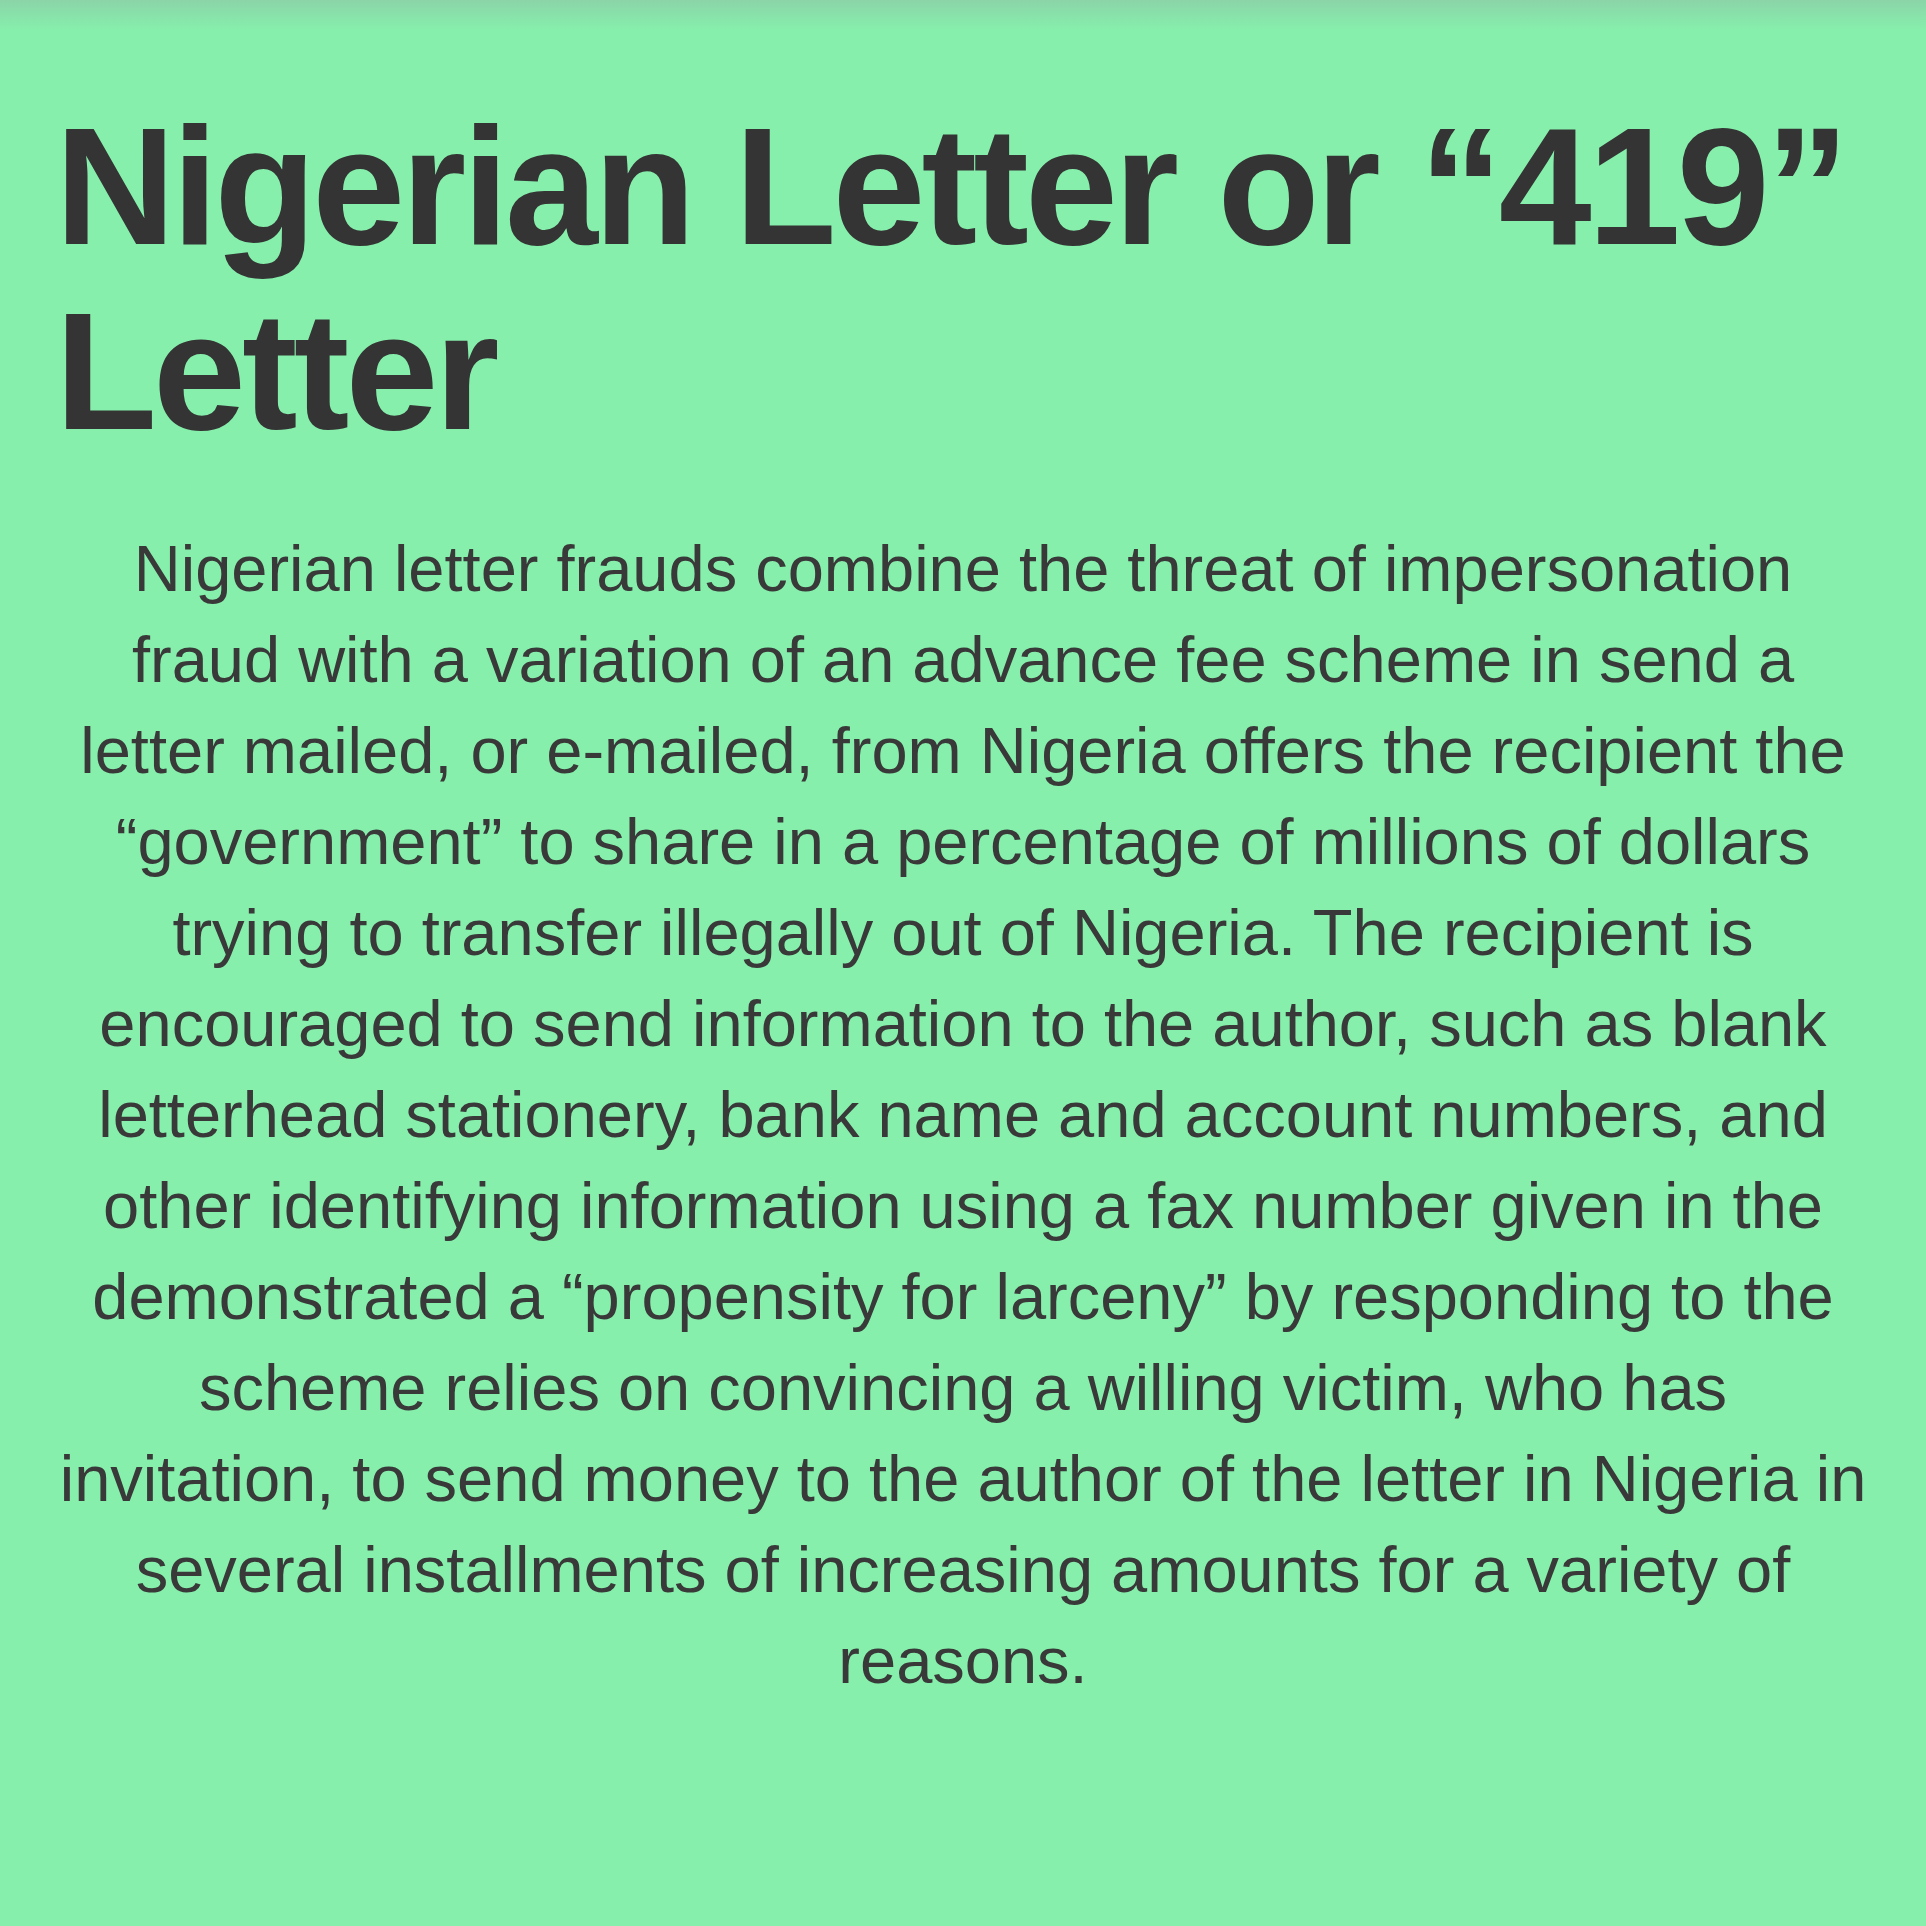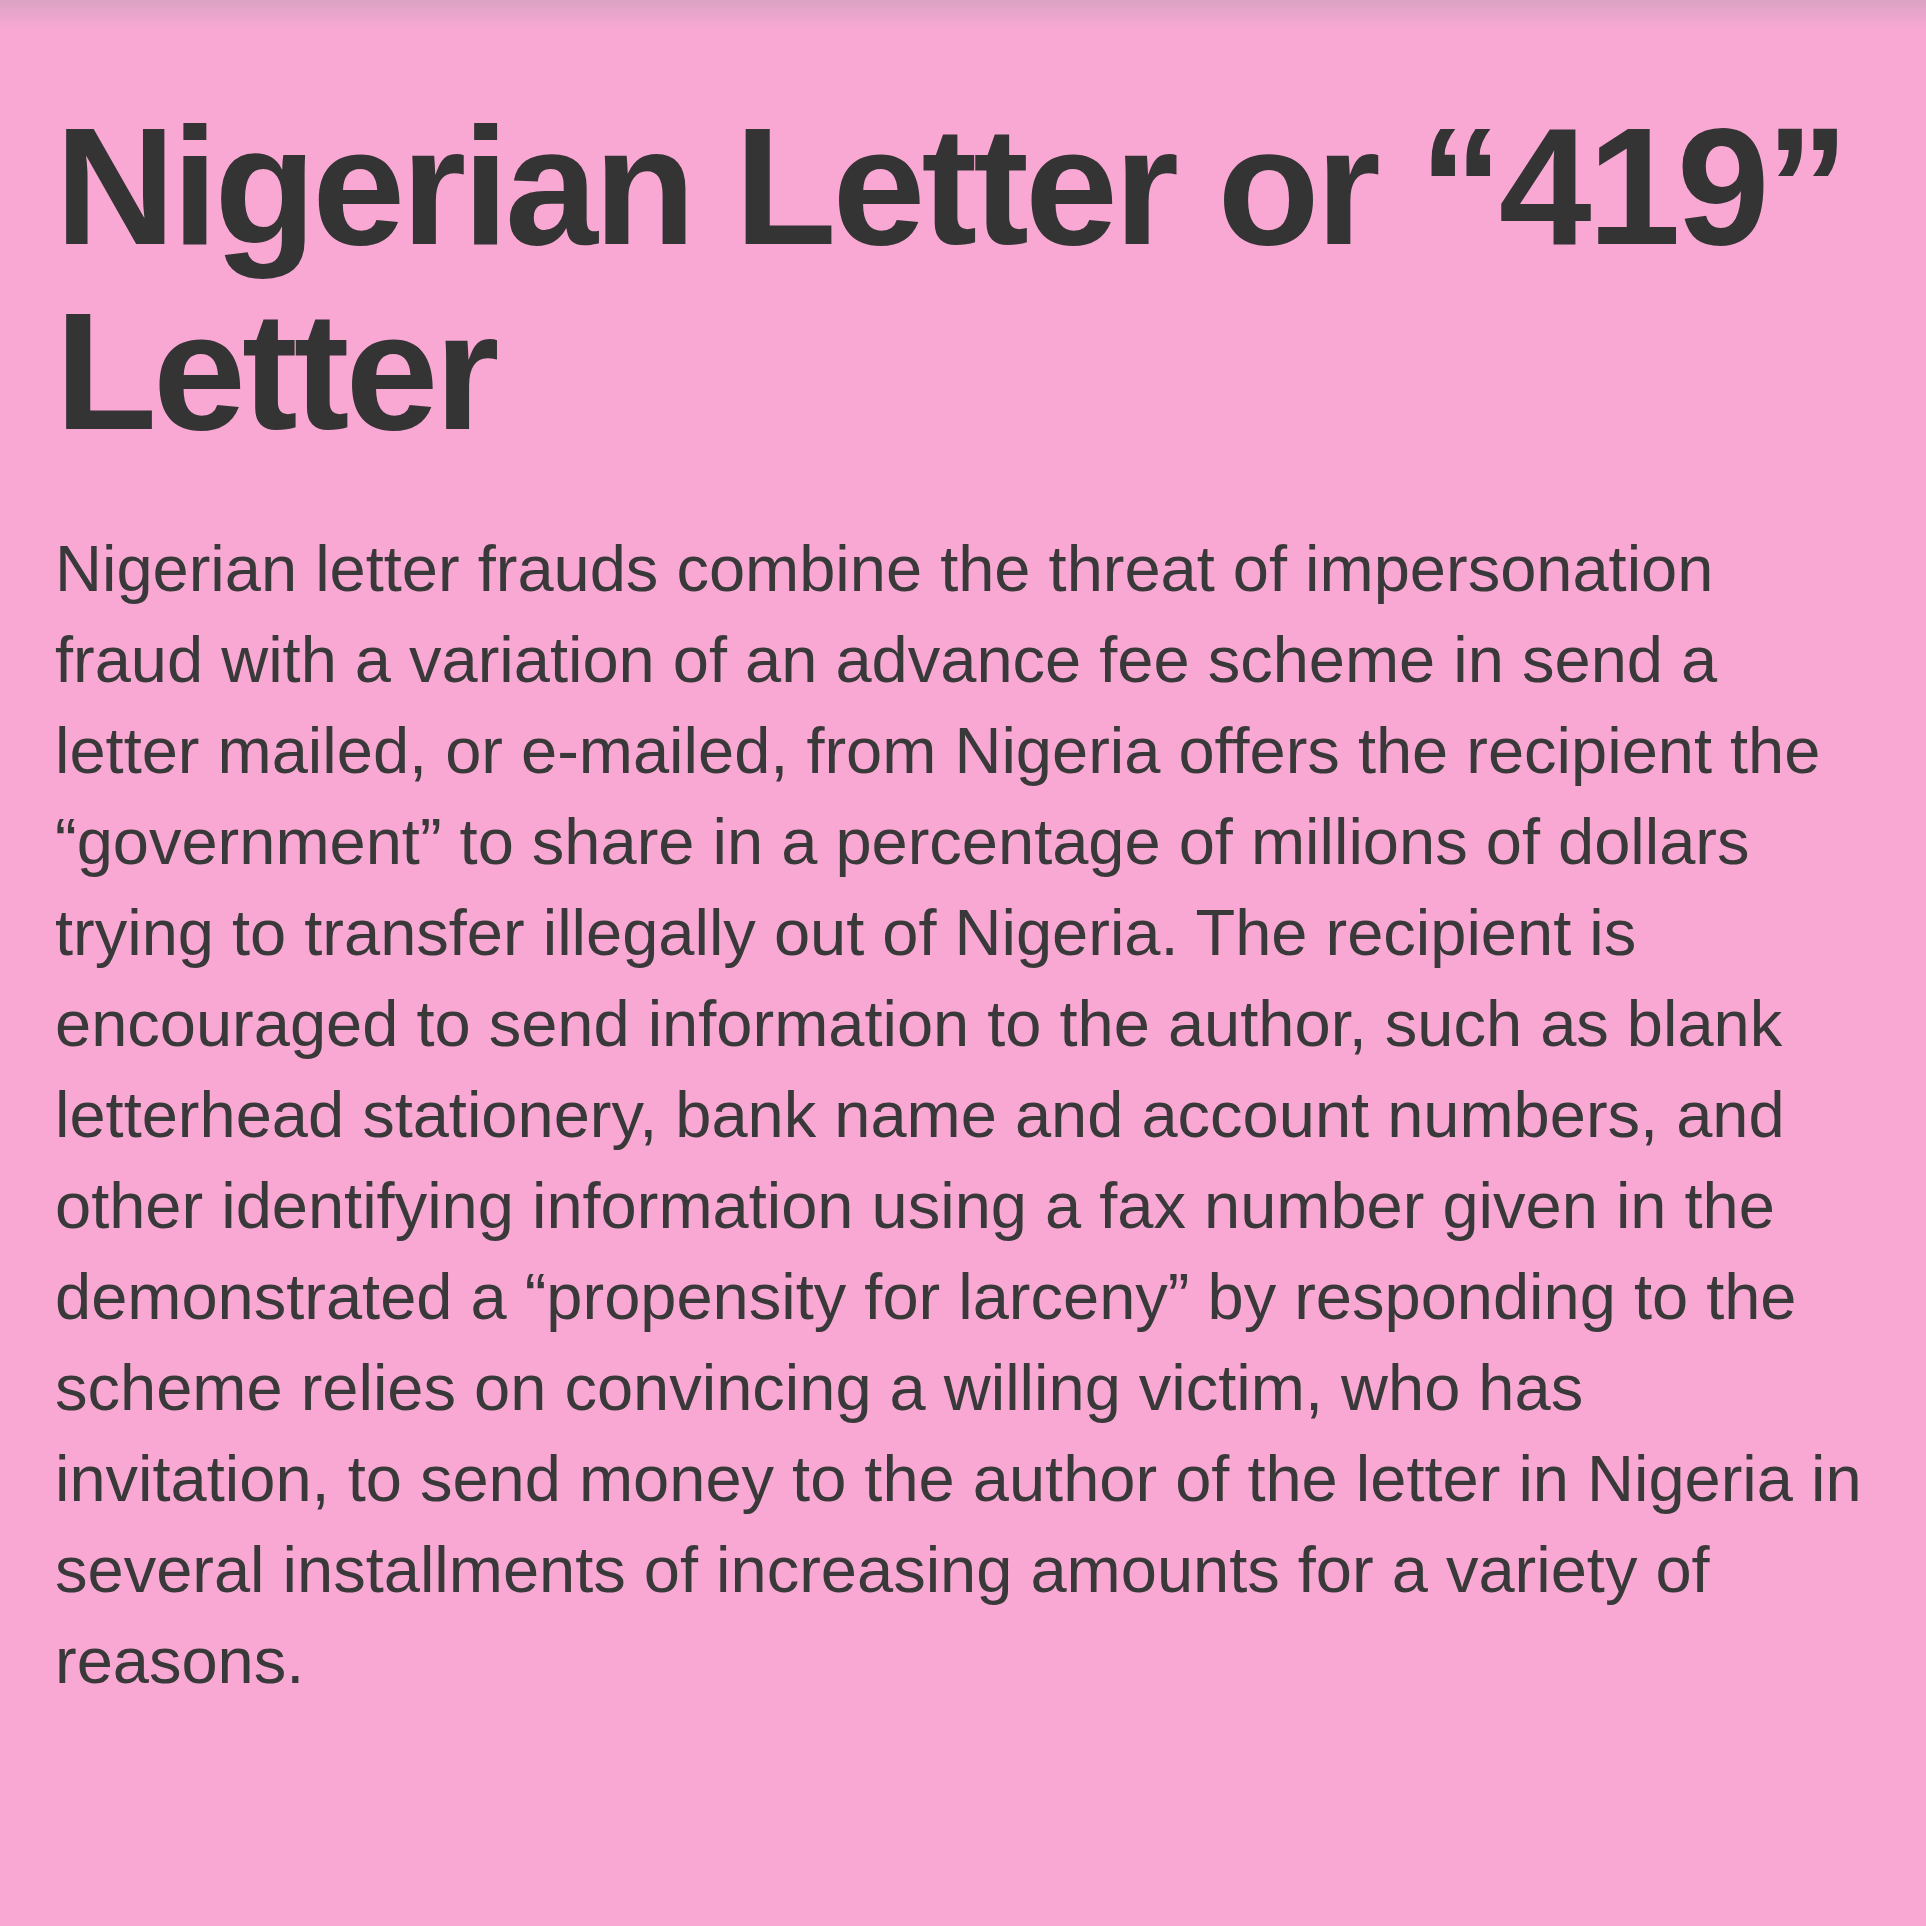--- a/index.html
+++ b/index.html
@@ -4,21 +4,21 @@
 <style>
   html, body {
     margin: 0;
     padding: 0;
     background: #ffffff;
   }
   .page {
     position: relative;
     width: 1926px;
     height: 1926px;
-    background: #f9a8d4;
+    background: #86efac;
     overflow: hidden;
     font-family: "Liberation Sans", sans-serif;
   }
   .top-fade {
     position: absolute;
     top: 0;
     left: 0;
     width: 100%;
     height: 29.5px;
     background: linear-gradient(to bottom, rgba(150,150,158,0.30), rgba(255,255,255,0));
@@ -37,20 +37,21 @@
     display: block;
     white-space: nowrap;
   }
   p.body-text {
     margin: 59px 0 0 0;
     padding: 0 55px;
     font-size: 65px;
     line-height: 91px;
     font-weight: normal;
     color: #393939;
+    text-align: center;
   }
   .b-line {
     display: block;
     white-space: nowrap;
   }
 </style>
 </head>
 <body>
 
 <div class="page">

